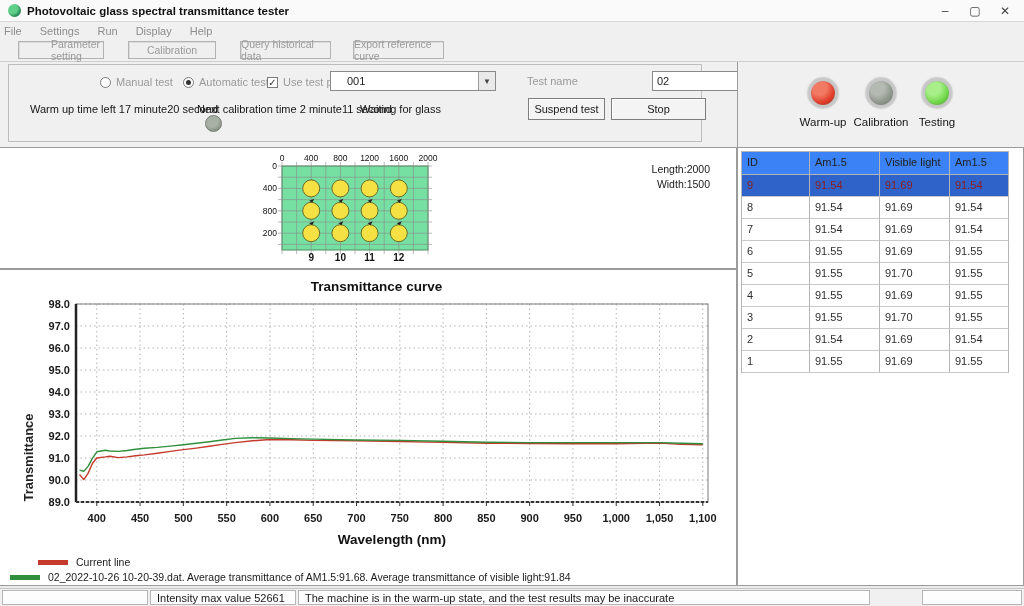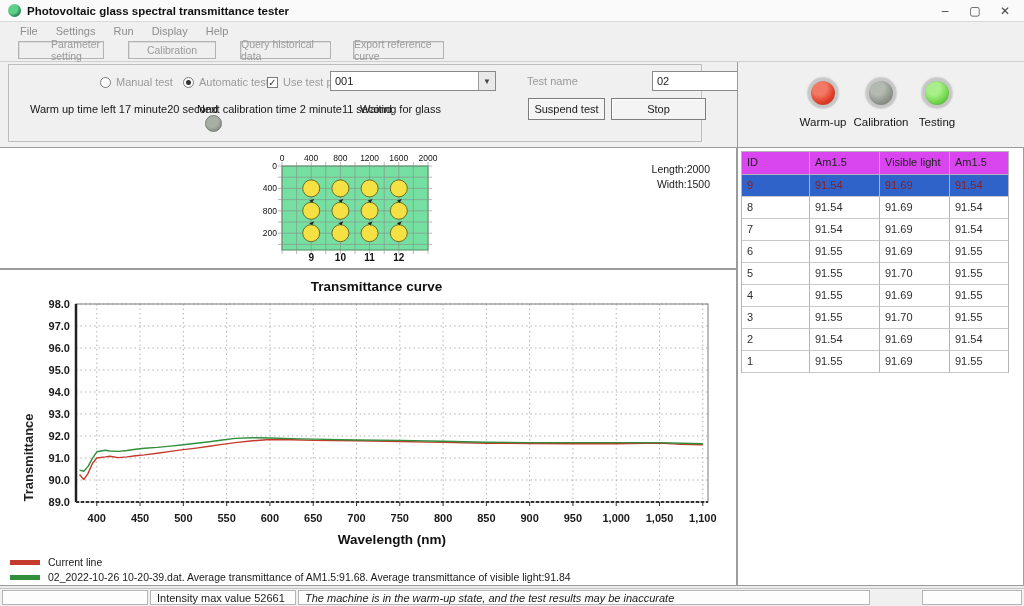--- a/index.html
+++ b/index.html
@@ -7,37 +7,37 @@
   .abs { position:absolute; }
 
   
   #titlebar { left:0; top:0; width:1024px; height:22px; background:#fafafa; border-bottom:1px solid #d9d9d9; display:flex; align-items:center; }
   #app-icon { width:13px; height:13px; margin:0 6px 0 8px; border-radius:50%; background:radial-gradient(circle at 35% 35%, #5fd08a 0 40%, #1f7a4d 75%, #0d4d30 100%); }
   #title-text { font-size:11.5px; font-weight:bold; color:#111; }
   .wbtn { width:30px; height:20px; display:flex; align-items:center; justify-content:center; font-size:12px; color:#444; }
   #win-controls { margin-left:auto; display:flex; margin-right:4px; }
 
   
-  #menubar { left:0; top:22px; width:1024px; height:17px; background:#f0f0f0; display:flex; align-items:center; gap:18px; padding-left:20px; }
+  #menubar { left:0; top:22px; width:1024px; height:17px; background:#f0f0f0; display:flex; align-items:center; gap:18px; padding-left:4px; }
   .menu-item { font-size:11px; color:#8d8d8d; }
 
   
   #toolbar-row { left:0; top:39px; width:1024px; height:23px; background:#f0f0f0; border-bottom:1px solid #cfcfcf; }
   .tbtn { position:absolute; top:2px; height:18px; background:#efefef; border:1px solid #b3b3b3; color:#9a9a9a; font-size:10.5px; display:flex; align-items:center; justify-content:center; box-shadow:1px 1px 0 #dcdcdc inset; }
 
   
   #control-panel { left:0; top:62px; width:737px; height:85px; background:#f0f0f0; }
   #groupbox { left:8px; top:2px; width:694px; height:78px; border:1px solid #bdbdbd; }
   .ctl-label-dis { font-size:11px; color:#9a9a9a; }
   .ctl-text { font-size:11px; color:#161616; }
   .radio { width:11px; height:11px; border-radius:50%; border:1px solid #7a7a7a; background:#fff; }
   .radio.sel::after { content:""; display:block; width:5px; height:5px; margin:2px; border-radius:50%; background:#333; }
   .checkbox { width:11px; height:11px; border:1px solid #7a7a7a; background:#fff; font-size:10px; line-height:10px; color:#333; text-align:center; }
   #path-combo { left:330px; top:9px; width:166px; height:20px; background:#fff; border:1px solid #8a8a8a; display:flex; align-items:center; }
-  #path-combo .val { flex:1; font-size:11px; color:#222; padding-left:4px; }
+  #path-combo .val { flex:1; font-size:11px; color:#222; padding-left:16px; }
   #combo-arrow { width:17px; height:18px; background:#e9e9e9; border-left:1px solid #9a9a9a; font-size:8px; color:#444; display:flex; align-items:center; justify-content:center; }
   .field { background:#fff; border:1px solid #8a8a8a; font-size:11px; color:#222; padding-left:4px; display:flex; align-items:center; }
   .pbtn { background:#f4f4f4; border:1px solid #7d7d7d; font-size:11px; color:#1a1a1a; display:flex; align-items:center; justify-content:center; box-shadow:1px 1px 0 #fff inset; }
   #gray-dot { left:205px; top:53px; width:17px; height:17px; border-radius:50%; background:radial-gradient(circle at 38% 32%, #a8afa5 0 45%, #868d83 80%, #6d746a 100%); border:1px solid #777d74; }
 
   
   #lights-panel { left:737px; top:62px; width:309px; height:85px; background:#f0f0f0; border-left:1px solid #9c9c9c; }
   .light { position:absolute; top:16px; width:30px; height:30px; border-radius:50%; border:3px solid #c7c7c7; box-shadow:0 0 2px #7e7e7e, 0 0 1px #8a8a8a inset; }
   .light-label { position:absolute; top:54px; font-size:11.5px; color:#161616; transform:translateX(-50%); white-space:nowrap; }
 
@@ -50,21 +50,21 @@
   #chart-title { left:0; top:9px; width:737px; text-align:center; font-size:13.5px; font-weight:bold; color:#111;margin-left:8px; }
   #y-axis-label { left:-27px; top:180px; font-size:13px; font-weight:bold; color:#222; transform:rotate(-90deg); width:110px; text-align:center; }
   .legend-row { position:absolute; left:10px; display:flex; align-items:center; gap:8px; }
   .legend-swatch { width:30px; height:5px; }
   .legend-label { font-size:10.5px; color:#1a1a1a; white-space:nowrap; }
 
   
   #table-panel { left:737px; top:147px; width:287px; height:439px; background:#fff; border:1px solid #9c9c9c; }
   #data-table { position:absolute; left:3px; top:3px; width:268px; border-top:1px solid #b5b5b5; border-left:1px solid #b5b5b5; }
   .t-row { display:flex; height:22px; }
-  .t-row.header { height:23px; background:#d946ef; }
+  .t-row.header { height:23px; background:#3b82f6; }
   .t-cell { border-right:1px solid #b5b5b5; border-bottom:1px solid #c9c9c9; font-size:11px; color:#2e2e2e; padding:4px 0 0 5px; overflow:hidden; white-space:nowrap; }
   .t-row.header .t-cell { border-bottom:1px solid #b5b5b5; color:#222; }
   .t-row.selected { background:#2f63c9; }
   .t-row.selected .t-cell { color:#8b1e1e; }
   .c0{width:68px;} .c1{width:70px;} .c2{width:70px;} .c3{width:59px;}
 
   
   #statusbar { left:0; top:588px; width:1024px; height:18px; background:#f0f0f0; border-top:1px solid #c5c5c5; }
   .status-sec { position:absolute; top:1px; height:15px; border:1px solid #b5b5b5; background:#fdfdfd; font-size:11px; color:#1a1a1a; padding:1px 0 0 6px; white-space:nowrap; overflow:hidden; }
   svg text { font-family:"Liberation Sans",sans-serif; }
@@ -266,21 +266,21 @@
       <line x1="614.2301369863014" y1="205" x2="614.2301369863014" y2="209" stroke="#333" stroke-width="1"></line>
       <text x="614.2301369863014" y="225" text-anchor="middle" font-size="11" font-weight="bold" fill="#1a1a1a">1,000</text>
       <line x1="657.517808219178" y1="205" x2="657.517808219178" y2="209" stroke="#333" stroke-width="1"></line>
       <text x="657.517808219178" y="225" text-anchor="middle" font-size="11" font-weight="bold" fill="#1a1a1a">1,050</text>
       <line x1="700.8054794520548" y1="205" x2="700.8054794520548" y2="209" stroke="#333" stroke-width="1"></line>
       <text x="700.8054794520548" y="225" text-anchor="middle" font-size="11" font-weight="bold" fill="#1a1a1a">1,100</text>
       <text x="390" y="247" text-anchor="middle" font-size="13.5" font-weight="bold" fill="#111">Wavelength (nm)</text>
       <polyline points="77.5,177.5 81.8,182.6 86.1,176.4 90.4,166.5 94.8,161.0 103.4,159.9 107.8,159.2 116.4,160.6 125.1,159.9 133.7,158.8 142.4,157.9 155.4,156.2 168.4,154.4 181.4,152.6 194.3,151.1 207.3,149.3 220.3,147.4 233.3,145.6 250.6,143.8 267.9,142.5 289.6,142.7 311.2,143.4 354.5,143.8 397.8,144.5 441.1,145.4 484.4,146.3 527.7,146.5 570.9,146.7 614.2,146.7 657.5,146.0 679.2,147.4 700.8,147.8" fill="none" stroke="#c43a2c" stroke-width="1.4" stroke-linejoin="round"></polyline>
       <polyline points="77.5,173.1 81.8,174.2 86.1,169.4 90.4,161.4 94.8,154.8 103.4,153.3 107.8,154.0 116.4,154.4 125.1,153.5 133.7,152.2 142.4,151.3 155.4,150.4 168.4,149.1 181.4,147.8 194.3,146.3 207.3,144.7 220.3,143.0 233.3,141.4 250.6,140.8 267.9,141.0 289.6,141.6 311.2,142.1 354.5,143.0 397.8,143.4 441.1,144.3 484.4,145.2 527.7,145.6 570.9,145.6 614.2,145.6 657.5,145.6 679.2,146.3 700.8,146.7" fill="none" stroke="#2f8f3c" stroke-width="1.4" stroke-linejoin="round"></polyline>
     </svg>
-  <div class="legend-row" style="top:286px;">
+  <div class="legend-row" style="top:286px;margin-left:28px;">
     <div class="legend-swatch" style="background: rgb(196, 58, 44);"></div>
     <div class="legend-label">Current line</div>
   </div>
   <div class="legend-row" style="top:301px;">
     <div class="legend-swatch" style="background: rgb(47, 143, 60);"></div>
     <div class="legend-label">02_2022-10-26 10-20-39.dat.  Average transmittance of AM1.5:91.68.  Average transmittance of visible light:91.84</div>
   </div>
 </div>
 
 <div id="table-panel" class="abs">
@@ -344,15 +344,15 @@
         <div class="t-cell c1">91.55</div>
         <div class="t-cell c2">91.69</div>
         <div class="t-cell c3">91.55</div>
       </div>
     </div>
 </div>
 
 <div id="statusbar" class="abs">
   <div class="status-sec" style="left:2px; width:146px;"></div>
   <div class="status-sec" style="left:150px; width:146px;">Intensity max value 52661</div>
-  <div class="status-sec" style="left:298px; width:572px;font-style:italic;">The machine is in the warm-up state, and the test results may be inaccurate</div>
+  <div class="status-sec" style="left:298px; width:572px;">The machine is in the warm-up state, and the test results may be inaccurate</div>
   <div class="status-sec" style="left:922px; width:100px;"></div>
 </div>
 
 </body></html>

